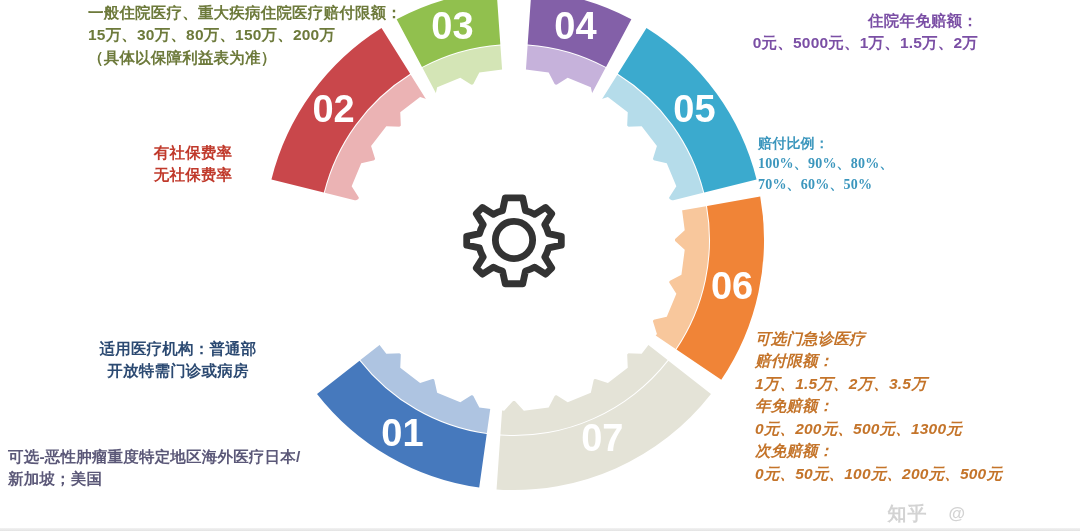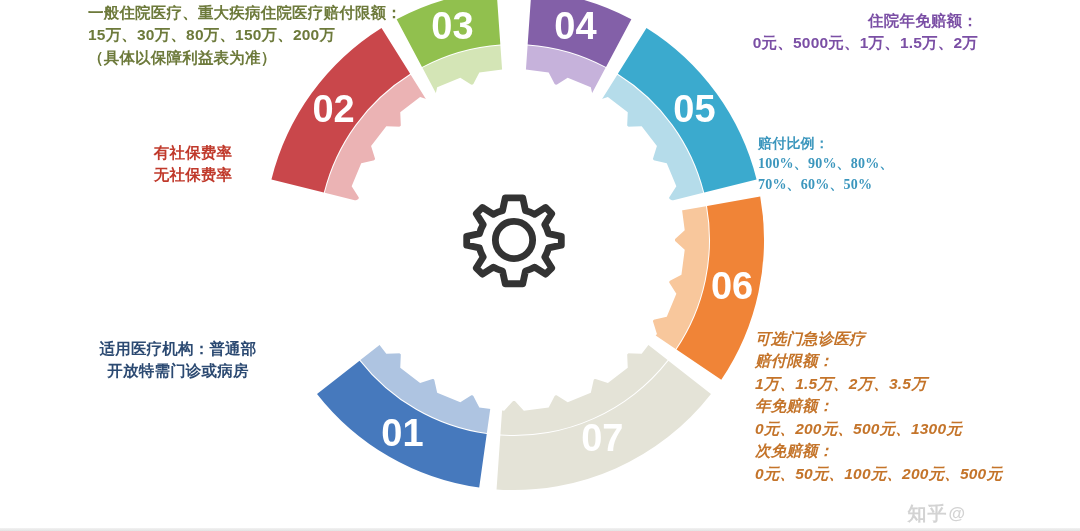--- a/index.html
+++ b/index.html
@@ -37,21 +37,21 @@
   #note-02{ left:108px; top:142px; width:170px; font-size:15.5px; color:#c0392b; text-align:center;}
   #note-01{ left:62px;  top:338px; width:232px; font-size:15.5px; color:#2c4a72; text-align:center;}
   #note-07{ left:8px;   top:446px; width:320px; font-size:15.5px; color:#5b5878; text-align:left;}
   #note-04{ left:678px; top:10px;  width:300px; font-size:15.5px; color:#7b4fa5; text-align:right;}
   #note-05{ left:758px; top:134px; width:240px; font-size:14px; color:#3b96bd; text-align:left;font-family:Liberation Serif, serif;}
   #note-06{ left:755px; top:328px; width:260px; font-size:15.5px; color:#c4742a; text-align:left;font-style:italic;}
 
   
   #watermark{
     position:absolute;right:14px;bottom:4px;
-    display:flex;align-items:center;gap:1px;
+    display:flex;align-items:center;gap:21px;
     color:#d3d3d3;font-size:19px;font-weight:bold;
     letter-spacing:1px;
     font-family:"Liberation Sans","DejaVu Sans",sans-serif;
     user-select:none;
   }
   #watermark .wm-at{font-size:17px;}
 
   
   #bottom-rule{
     position:absolute;left:0;bottom:0;width:1080px;height:3px;
@@ -63,20 +63,22 @@
 
 <div id="stage">
 
   <div class="note" id="note-03">一般住院医疗、重大疾病住院医疗赔付限额：
 15万、30万、80万、150万、200万
 （具体以保障利益表为准）</div>
   <div class="note" id="note-01">适用医疗机构：普通部
 开放特需门诊或病房</div>
   <div class="note" id="note-02">有社保费率
 无社保费率</div>
+  <div class="note" id="note-07">可选-恶性肿瘤重度特定地区海外医疗日本/
+新加坡；美国</div>
   <div class="note" id="note-04">住院年免赔额：
 0元、5000元、1万、1.5万、2万</div>
   <div class="note" id="note-05">赔付比例：
 100%、90%、80%、
 70%、60%、50%</div>
   <div class="note" id="note-06">可选门急诊医疗
 赔付限额：
 1万、1.5万、2万、3.5万
 年免赔额：
 0元、200元、500元、1300元

